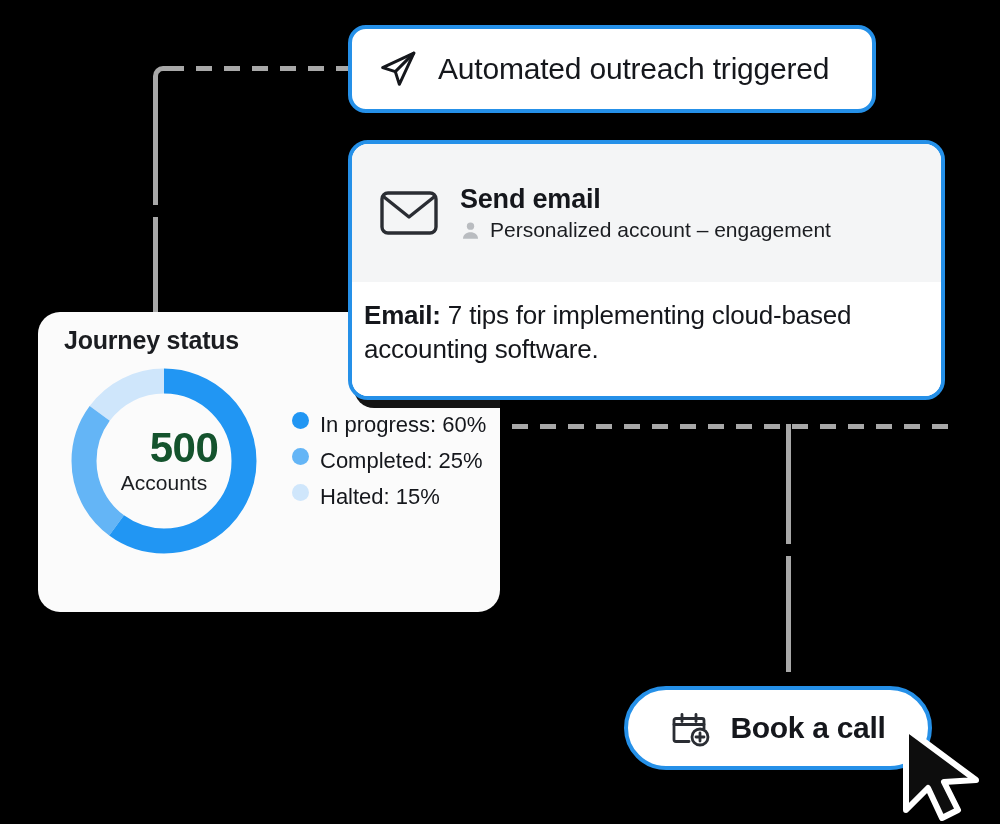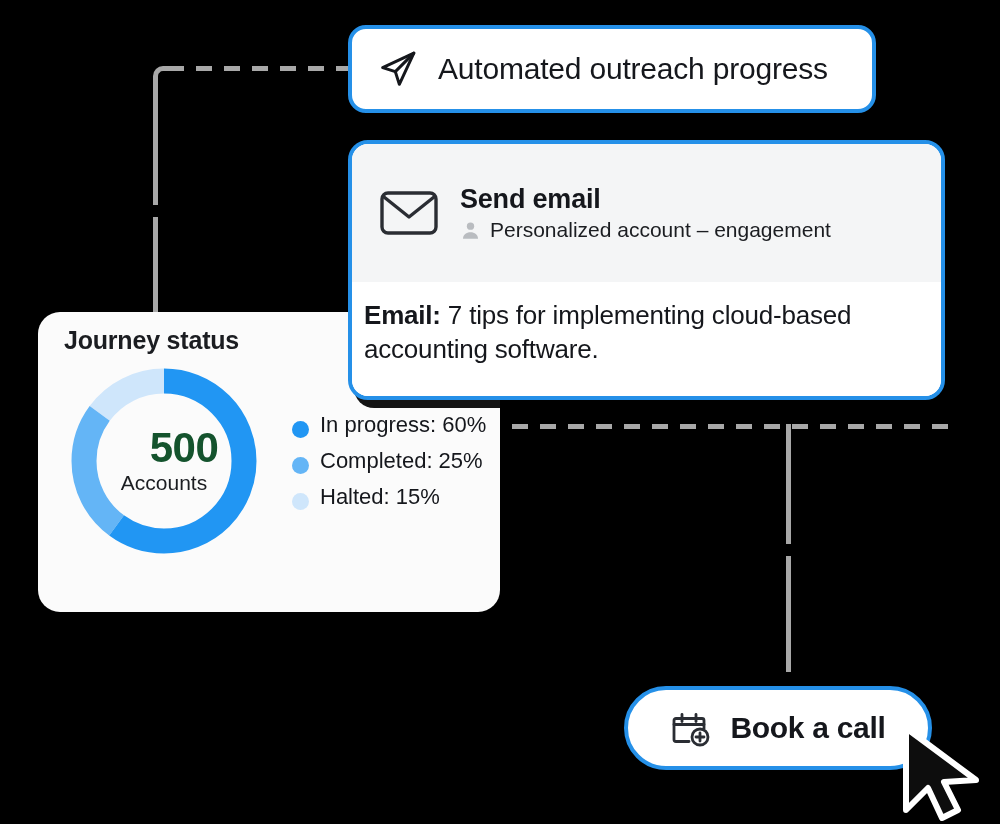--- a/index.html
+++ b/index.html
@@ -160,21 +160,21 @@
     margin-left: 40px;
   }
   #donut-caption {
     font-size: 21px;
     color: #1b1d21;
     margin-top: 2px;
   }
   #legend { display: flex; flex-direction: column; gap: 10px; }
   .legend-row {
     display: flex;
-    align-items: flex-end;
+    align-items: flex-start;
     gap: 11px;
     font-size: 22px;
     color: #15171c;
     white-space: nowrap;
   }
   .legend-dot {
     width: 17px; height: 17px;
     border-radius: 50%;
     flex: 0 0 auto;
   }
@@ -263,21 +263,21 @@
     </div>
   </div>
 
   <div class="card" id="card-outreach">
     <span style="display:flex;">
       <svg width="40" height="40" viewBox="0 0 24 24" fill="none" stroke="#15171c" stroke-width="1.8" stroke-linecap="round" stroke-linejoin="round">
         <path d="M21.5 2.5 L2.8 11.2 L10.4 13.6 L12.8 21.2 Z"></path>
         <path d="M21.5 2.5 L10.4 13.6"></path>
       </svg>
     </span>
-    <span class="label">Automated outreach progress</span>
+    <span class="label">Automated outreach triggered</span>
   </div>
 
   <div class="card" id="card-email">
     <div id="email-header">
       <span style="display:flex;">
         <svg width="58" height="48" viewBox="0 0 58 48" fill="none" stroke="#2a2d33" stroke-width="3.4" stroke-linejoin="round">
           <rect x="2" y="4" width="54" height="40" rx="6"></rect>
           <path d="M4 8 L29 28 L54 8" stroke-linecap="round"></path>
         </svg>
       </span>

